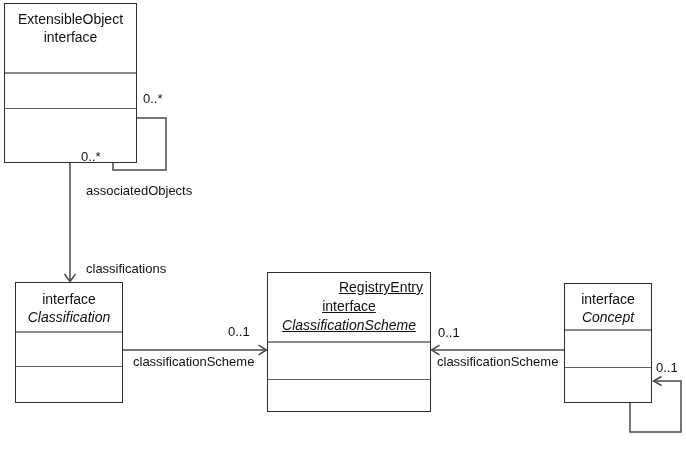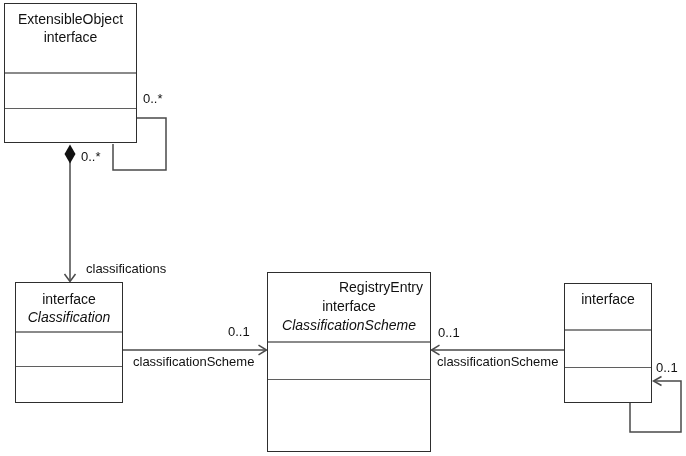--- a/index.html
+++ b/index.html
@@ -39,58 +39,60 @@
       <path d="M431.5,350 H564"></path>
       <path d="M439.5,345.2 L431.5,350 L439.5,354.8"></path>
 
       <path d="M630,402 V432 H681 V381 H654"></path>
       <path d="M661.5,376.5 L653.5,381 L661.5,385.5"></path>
     </g>
 
     <polygon points="70,144.5 75.5,154 70,163.5 64.5,154" fill="#111111"></polygon>
   </svg>
 
-  <div class="uml-class" style="left:4px; top:3px; width:133px; height:140px;">
+  <div class="uml-class" style="left:4px; top:3px; width:133px; height:160px;">
     <div class="compartment title" style="height:68px; padding-top:6px;">
       <div>ExtensibleObject</div>
       <div>interface</div>
     </div>
     <div class="compartment attrs" style="height:36px;"></div>
     <div class="compartment ops"></div>
   </div>
 
   <div class="uml-class" style="left:15px; top:282px; width:108px; height:121px;">
     <div class="compartment title" style="height:48px; padding-top:7px;">
       <div>interface</div>
       <div class="type-name">Classification</div>
     </div>
     <div class="compartment attrs" style="height:35px;"></div>
     <div class="compartment ops"></div>
   </div>
 
-  <div class="uml-class" style="left:267px; top:272px; width:164px; height:180px;">
+  <div class="uml-class" style="left:267px; top:272px; width:164px; height:140px;text-decoration:underline;">
     <div class="compartment title" style="height:68px; padding-top:5px; line-height:19px;">
       <div class="supertype-right">RegistryEntry</div>
       <div>interface</div>
       <div class="type-name">ClassificationScheme</div>
     </div>
     <div class="compartment attrs" style="height:38px;"></div>
     <div class="compartment ops"></div>
   </div>
 
   <div class="uml-class" style="left:564px; top:283px; width:88px; height:120px;">
     <div class="compartment title" style="height:45px; padding-top:6px;">
       <div>interface</div>
+      <div class="type-name">Concept</div>
     </div>
     <div class="compartment attrs" style="height:38px;"></div>
     <div class="compartment ops"></div>
   </div>
 
   <span class="lbl" style="left:143px; top:91px;">0..*</span>
   <span class="lbl" style="left:81px; top:149px;">0..*</span>
+  <span class="lbl" style="left:86px; top:183px;">associatedObjects</span>
   <span class="lbl" style="left:86px; top:244px;margin-top:17px;">classifications</span>
   <span class="lbl" style="left:228px; top:324px;">0..1</span>
   <span class="lbl" style="left:133px; top:354px;">classificationScheme</span>
   <span class="lbl" style="left:438px; top:325px;">0..1</span>
   <span class="lbl" style="left:437px; top:354px;">classificationScheme</span>
   <span class="lbl" style="left:656px; top:360px;">0..1</span>
   <span class="lbl" style="left:641px; top:458px;margin-left:12px;">parent</span>
 
 </div>
 

